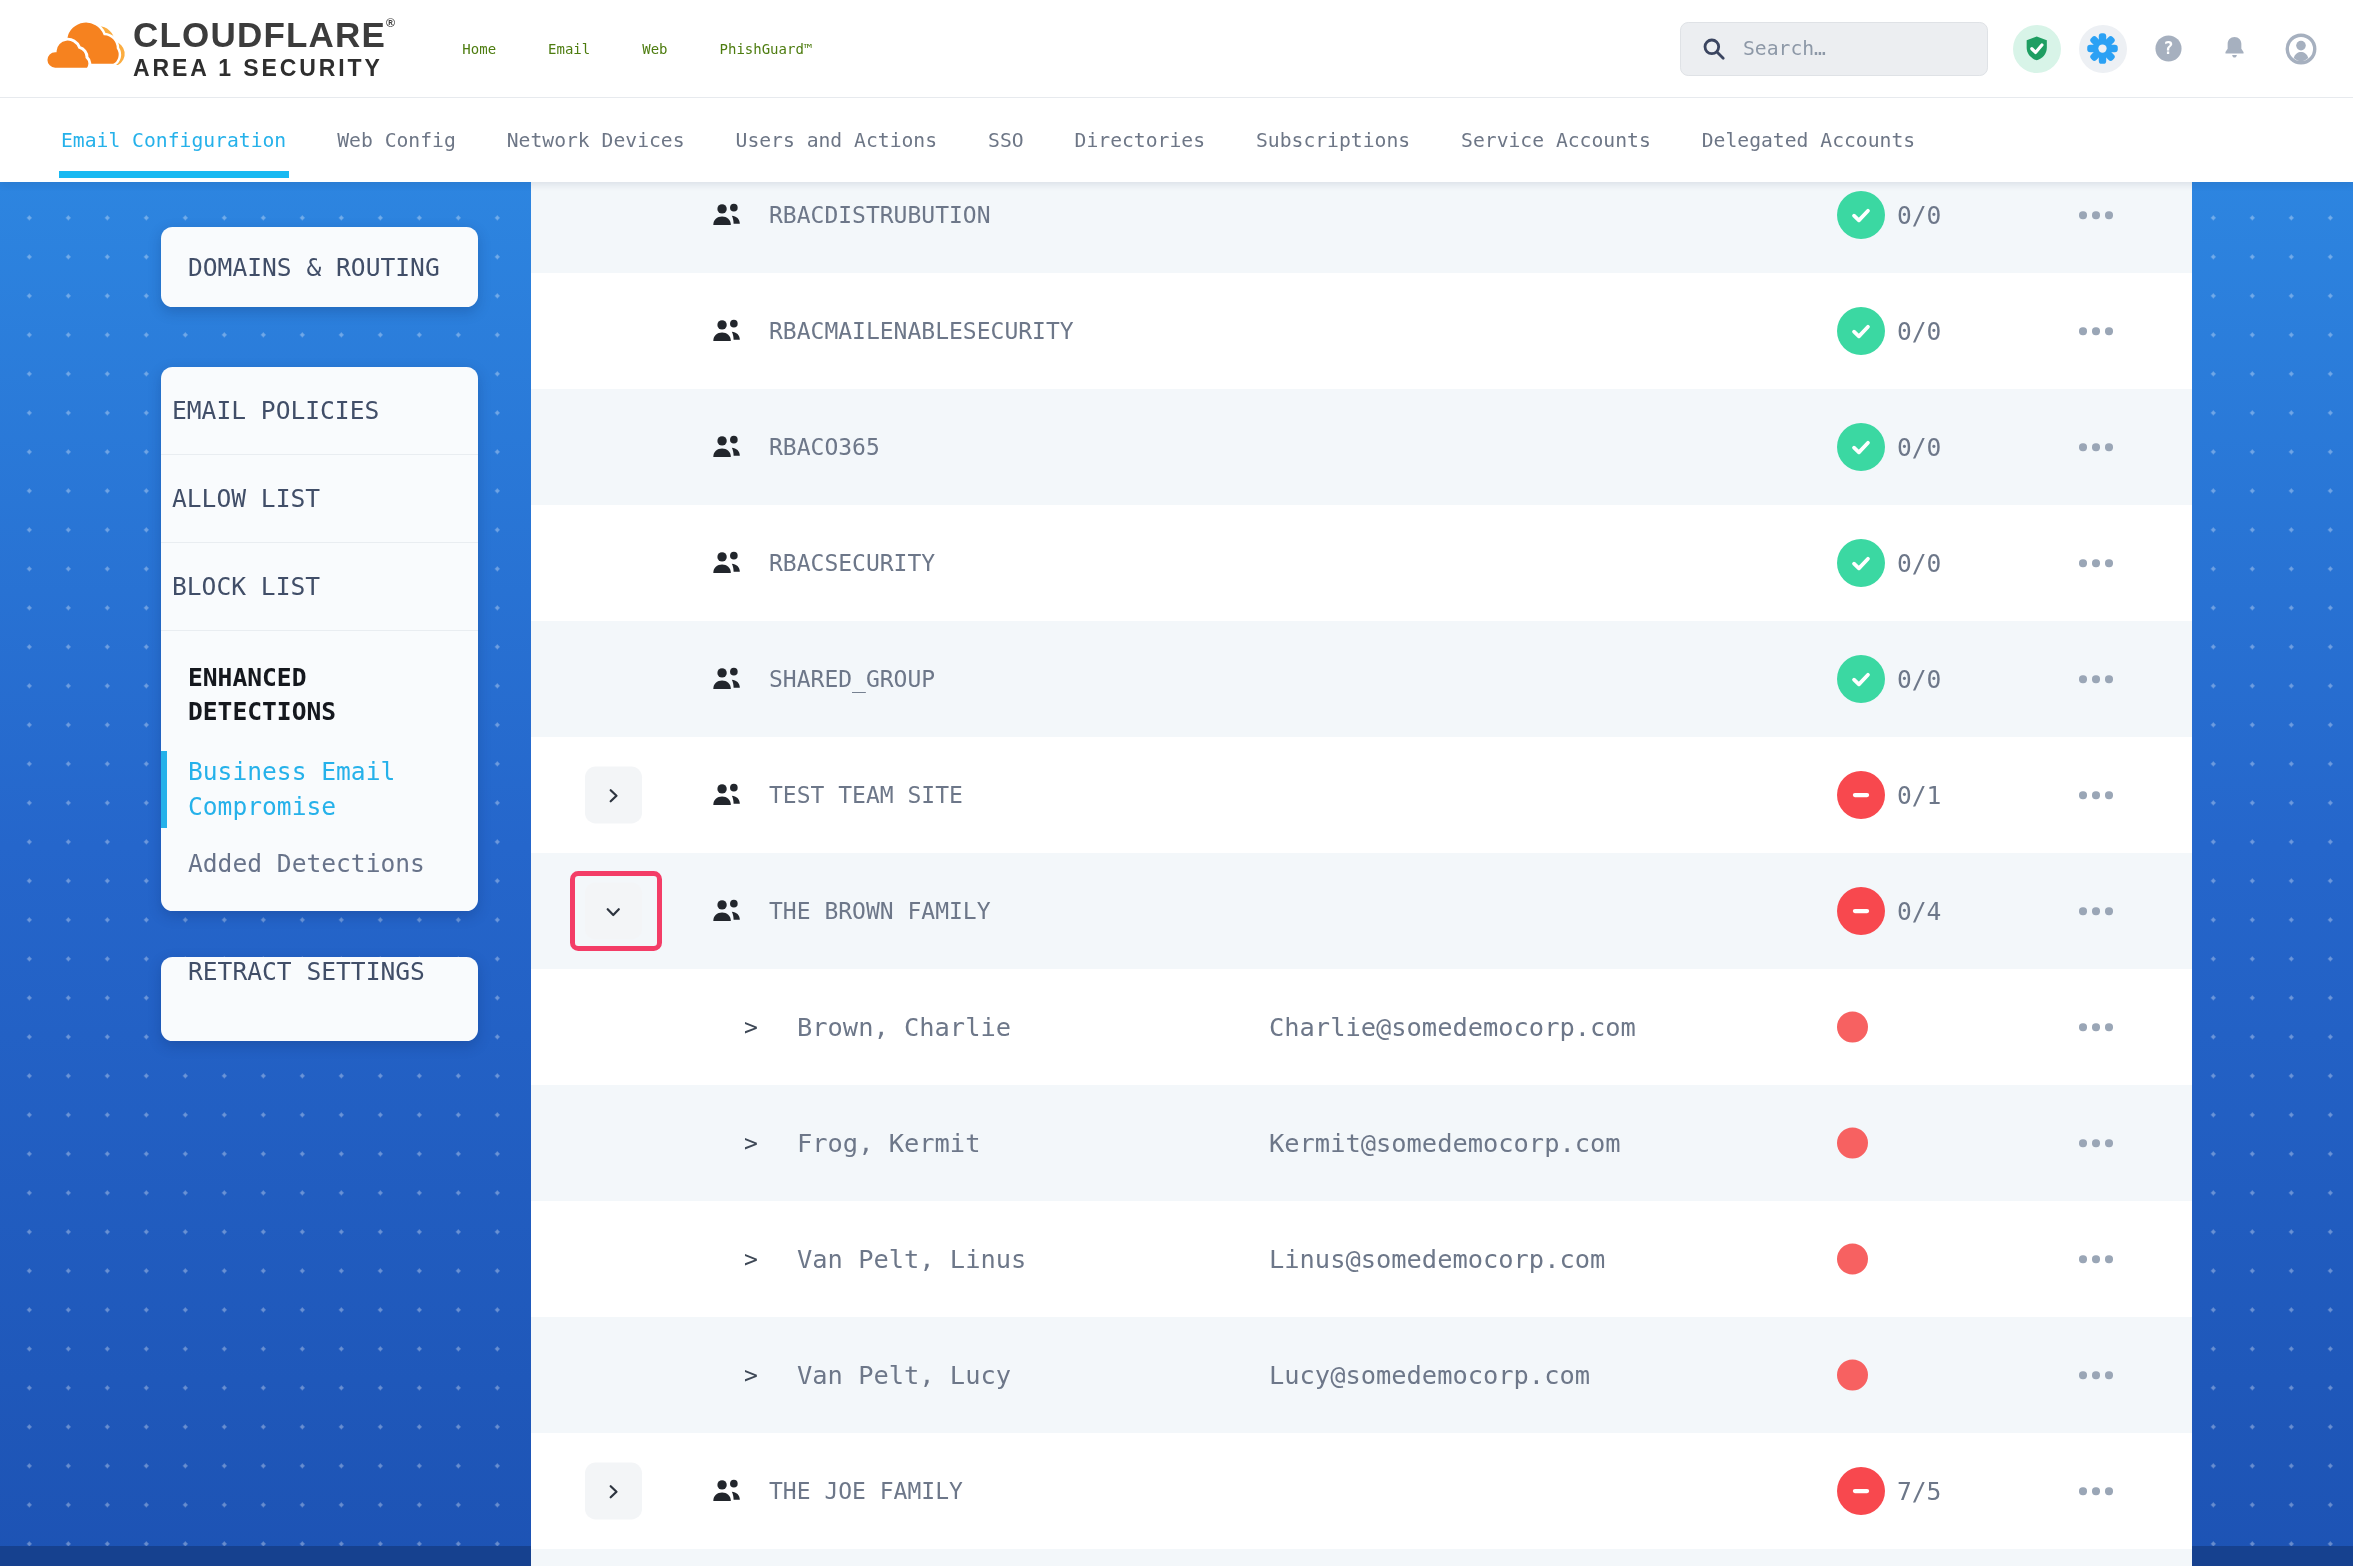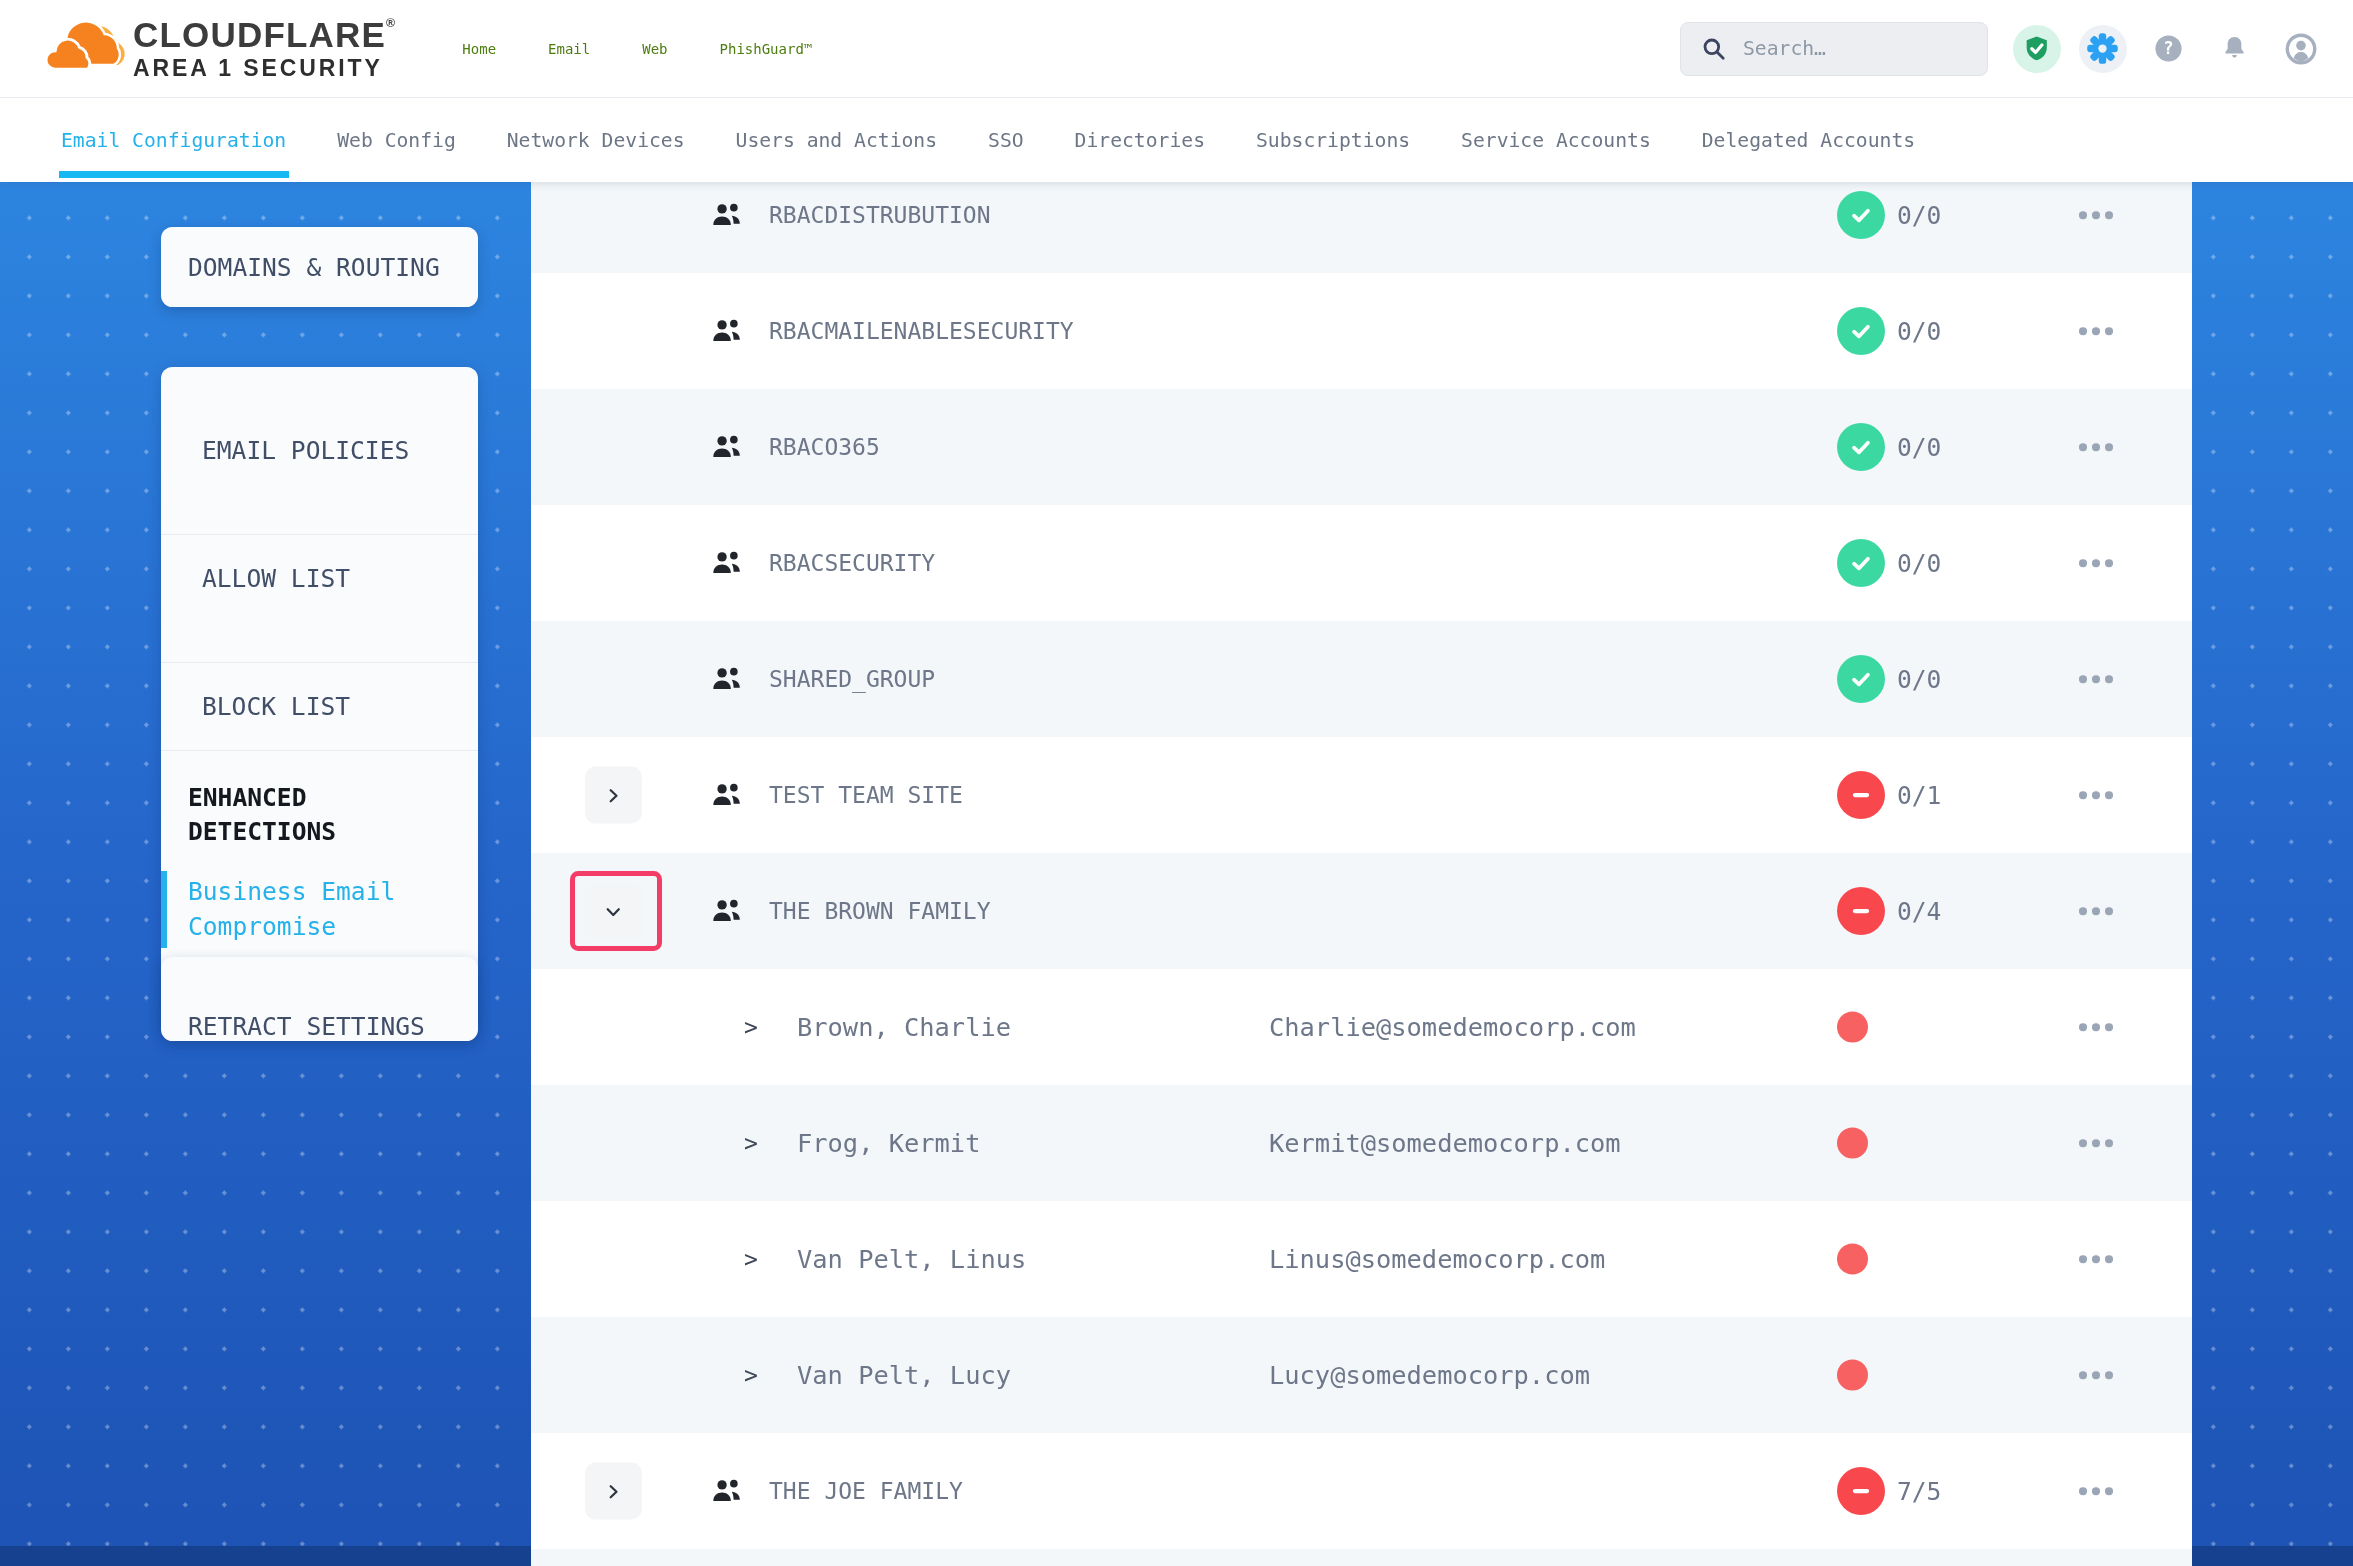--- a/index.html
+++ b/index.html
@@ -40,24 +40,24 @@
             radial-gradient(rgba(255,255,255,.33) 2px, transparent 2.1px),
             linear-gradient(180deg, #2d85e0 0%, #2566cb 48%, #1d53b4 100%);
           background-size:39px 39px, 100% 100%; background-position:9.8px 16.4px, 0 0; }
   .main::after { content:""; position:absolute; left:0; right:0; bottom:0; height:21px; background:#16418f; }
 
   
   .card { position:absolute; left:161px; width:317px; background:#f9fbfd; border-radius:11.5px;
           box-shadow:0 4.9px 13px rgba(8,30,80,.22); font-size:24.6px; color:#414e68; z-index:3; }
   .card0 { top:45px; height:80px; display:flex; align-items:center; }
   .card1 { top:185px; }
-  .card2 { top:775px; height:84px; display:flex; align-items:flex-end; }
+  .card2 { top:775px; height:84px; display:flex; align-items:flex-start; }
   .side-item { cursor:pointer; }
   .card0 .side-item, .card2 .side-item { padding:0 27px; }
-  .card1 .side-item.default { padding:29px 41px;margin-top:40px; }
+  .card1 .side-item.default { padding:29px 11px; }
   .card1 .side-item.default + .side-item.default, .card1 .side-item.heading { border-top:1.6px solid #e9edf1; }
   .side-item.heading { padding:29.5px 27px 0; font-weight:bold; color:#15181e; line-height:1.4; }
   .side-item.active { margin-top:26px; padding:0 27px; line-height:1.4; color:#25b1ea; position:relative; }
   .side-item.active::before { content:""; position:absolute; left:0; top:-4.1px; bottom:-4.1px; width:5.7px; background:#25b1ea; }
   .side-item.muted { margin-top:24.6px; padding:0 27px 33px; color:#68738a; }
 
   
   .content { position:absolute; left:531px; top:0; width:1661px; height:1385px; background:#fff; overflow:hidden; z-index:2; }
   .rows { position:absolute; top:-24.6px; left:0; width:100%; }
   .row { position:relative; height:116px; background:#fff; }

